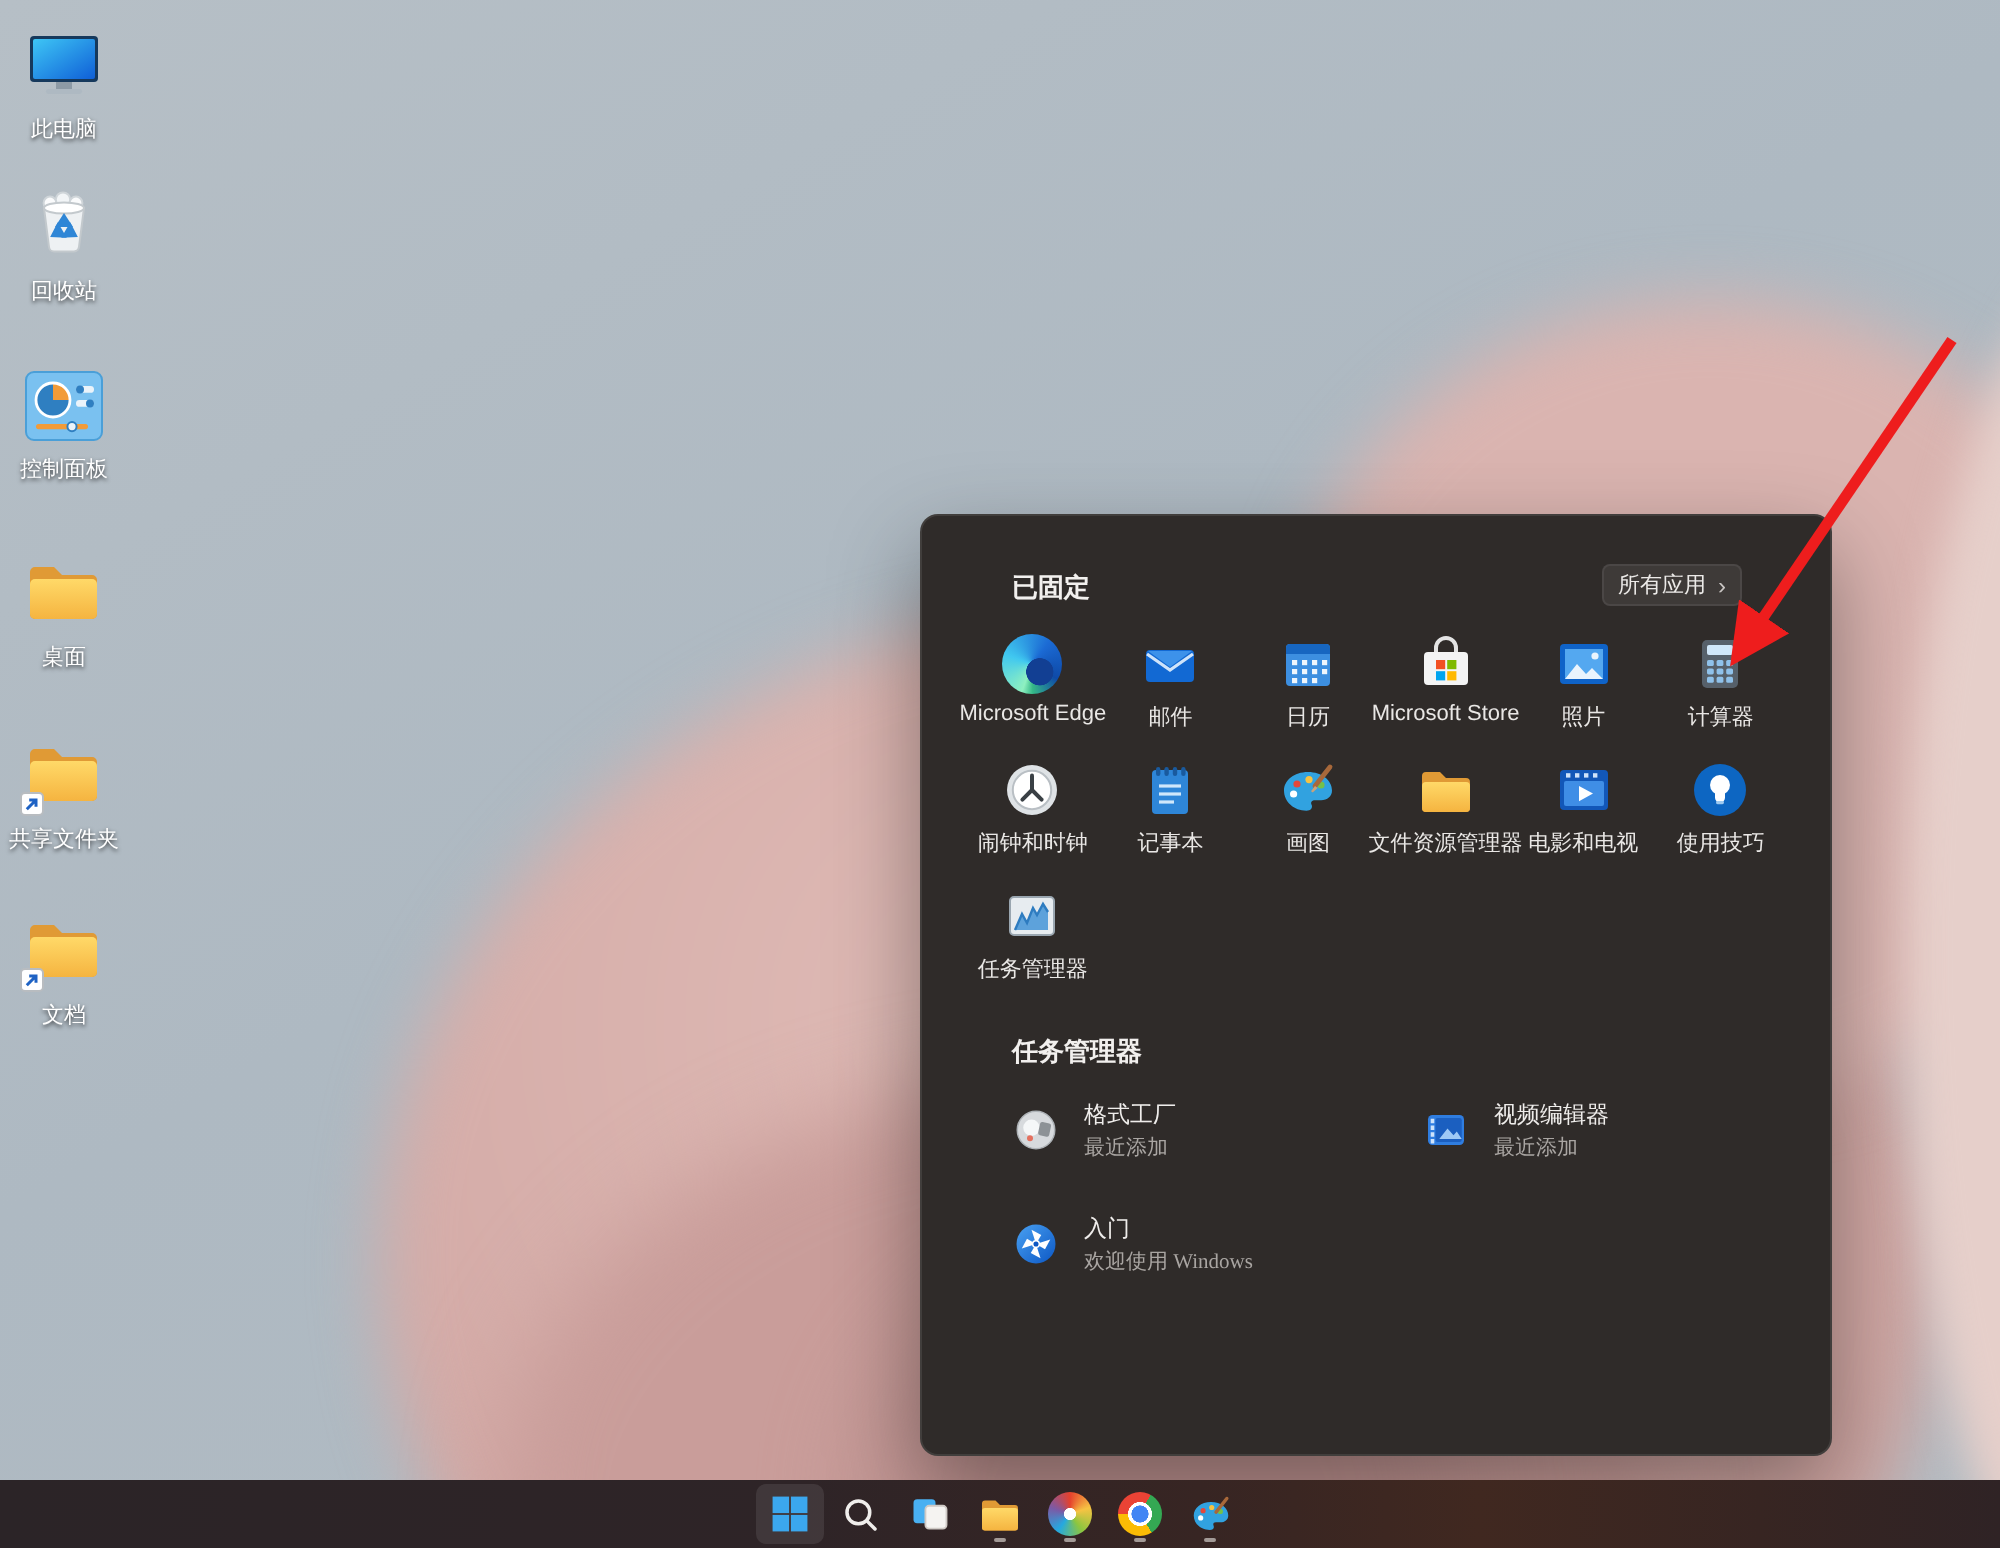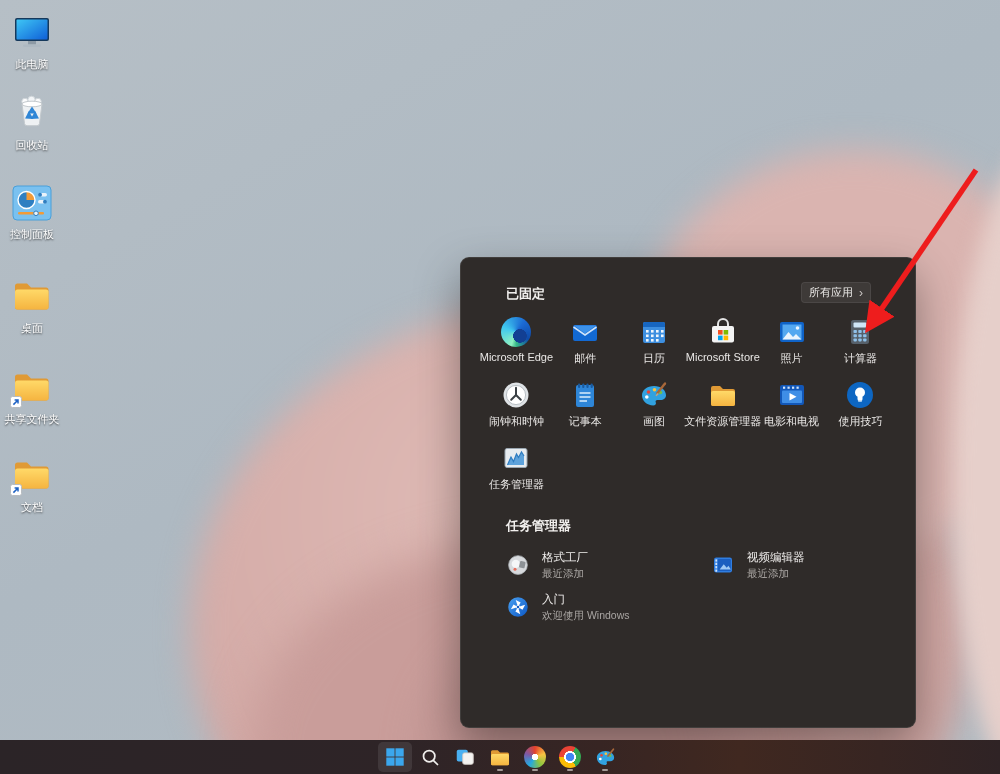--- a/index.html
+++ b/index.html
@@ -28,21 +28,21 @@
         border-radius:4px;font-size:11px;display:flex;align-items:center;gap:6px;color:#eceae8;cursor:pointer;}
   .allapps .chev{font-size:12px;color:#cac6c4;}
   .grid{position:absolute;left:21px;top:57px;width:414px;display:grid;grid-template-columns:repeat(6,68.8px);}
   .tile{height:62px;display:flex;flex-direction:column;align-items:center;justify-content:flex-start;padding-top:1px;border-radius:4px;cursor:pointer;}
   .tile .ticon{width:32px;height:32px;flex:0 0 32px;}
   .tile .tlbl{margin-top:3px;font-size:11px;color:#e9e7e5;white-space:nowrap;}
   .ic-edge{width:30px;height:30px;margin:1px;border-radius:50%;
      background:radial-gradient(circle at 63% 63%,#123f93 0 25%,rgba(18,63,147,0) 26%),
                 conic-gradient(from 200deg,#8ef0c0,#40c8f0 25%,#1b6ad4 55%,#0e4aa8 78%,#35b887 94%,#8ef0c0);}
   .rhdr{position:absolute;left:45px;top:259px;font-size:13px;font-weight:bold;color:#f2f0ee;}
-  .recg{position:absolute;left:45px;top:287px;width:370px;display:grid;grid-template-columns:205px 1fr;row-gap:2px;}
+  .recg{position:absolute;left:45px;top:287px;width:370px;display:grid;grid-template-columns:205px 1fr;row-gap:17px;font-family:Liberation Serif, serif;}
   .rec{display:flex;align-items:center;height:40px;border-radius:4px;cursor:pointer;}
   .rec .ricon{width:24px;height:24px;margin-right:12px;flex:0 0 24px;}
   .rec .rtit{font-size:11.5px;color:#efedeb;}
   .rec .rsub{font-size:10.5px;color:#a9a5a2;margin-top:2px;}
   .ubar{position:absolute;left:0;right:0;bottom:0;height:41px;background:#282421;border-radius:0 0 8px 8px;
         border-top:1px solid rgba(255,255,255,.05);display:flex;align-items:center;}
   .uav{width:20px;height:20px;border-radius:50%;margin-left:45px;background:#f2e7e2;overflow:hidden;cursor:pointer;}
   .uname{font-size:11.5px;color:#e9e7e5;margin-left:13px;cursor:pointer;}
   .pwr{position:absolute;right:32px;width:30px;height:30px;display:flex;align-items:center;justify-content:center;border-radius:4px;cursor:pointer;}
   

